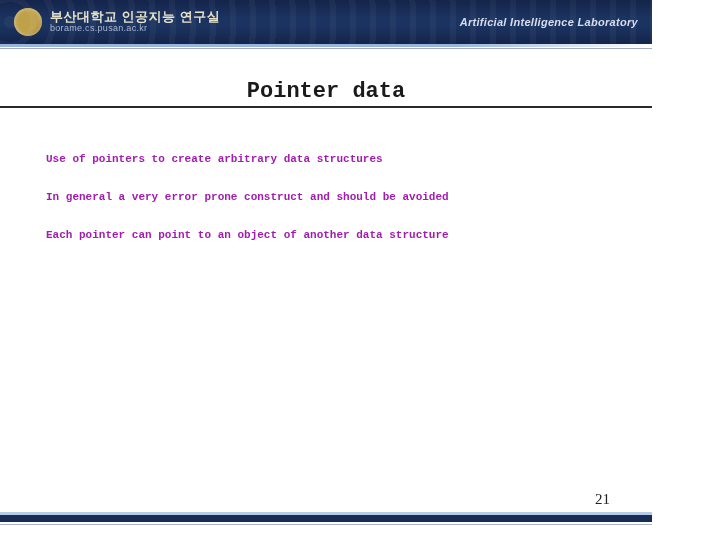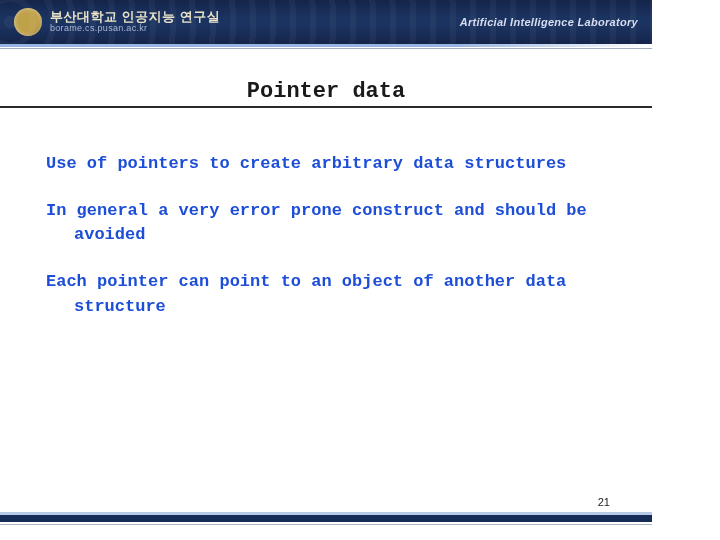--- a/index.html
+++ b/index.html
@@ -44,39 +44,39 @@
     font-size: 22px;
     color: #1a1a1a;
     margin-bottom: 2px;
   }
   .title-rule { height: 2px; background: #2a2a2a; width: 100%; }
 
   .body-area { padding: 18px 38px 0 46px; }
   .bullet {
     font-family: "Courier New", Courier, monospace;
     font-weight: bold;
-    font-size: 17px;
-    color: #1d4ed8;
+    font-size: 11px;
+    color: #a21caf;
     line-height: 1.45;
     margin-top: 22px;
     text-indent: -28px;
     padding-left: 28px;
   }
   .bullet:first-child { margin-top: 26px; }
 
   
   .footer {
     position: absolute; left: 0; right: 0; bottom: 14px;
     display: flex; flex-direction: column; align-items: stretch;
   }
   .page-number {
     align-self: flex-end;
     margin-right: 42px;
-    font-family: Liberation Sans, sans-serif;
-    font-size: 11px; color: #222;
+    font-family: Liberation Serif, serif;
+    font-size: 15px; color: #222;
     margin-bottom: 4px;
   }
   .footer-bars { position: relative; height: 14px; }
   .footer-bar-light { position: absolute; left: 0; right: 0; top: 0; height: 6px; background: #b7cbe8; }
   .footer-bar-dark  { position: absolute; left: 0; right: 0; top: 3px; height: 7px; background: #172b57; }
   .footer-thin { position: absolute; left: 0; right: 0; top: 12px; height: 1px; background: #172b57; opacity: 0.35; }
 </style>
 </head>
 <body>
 

